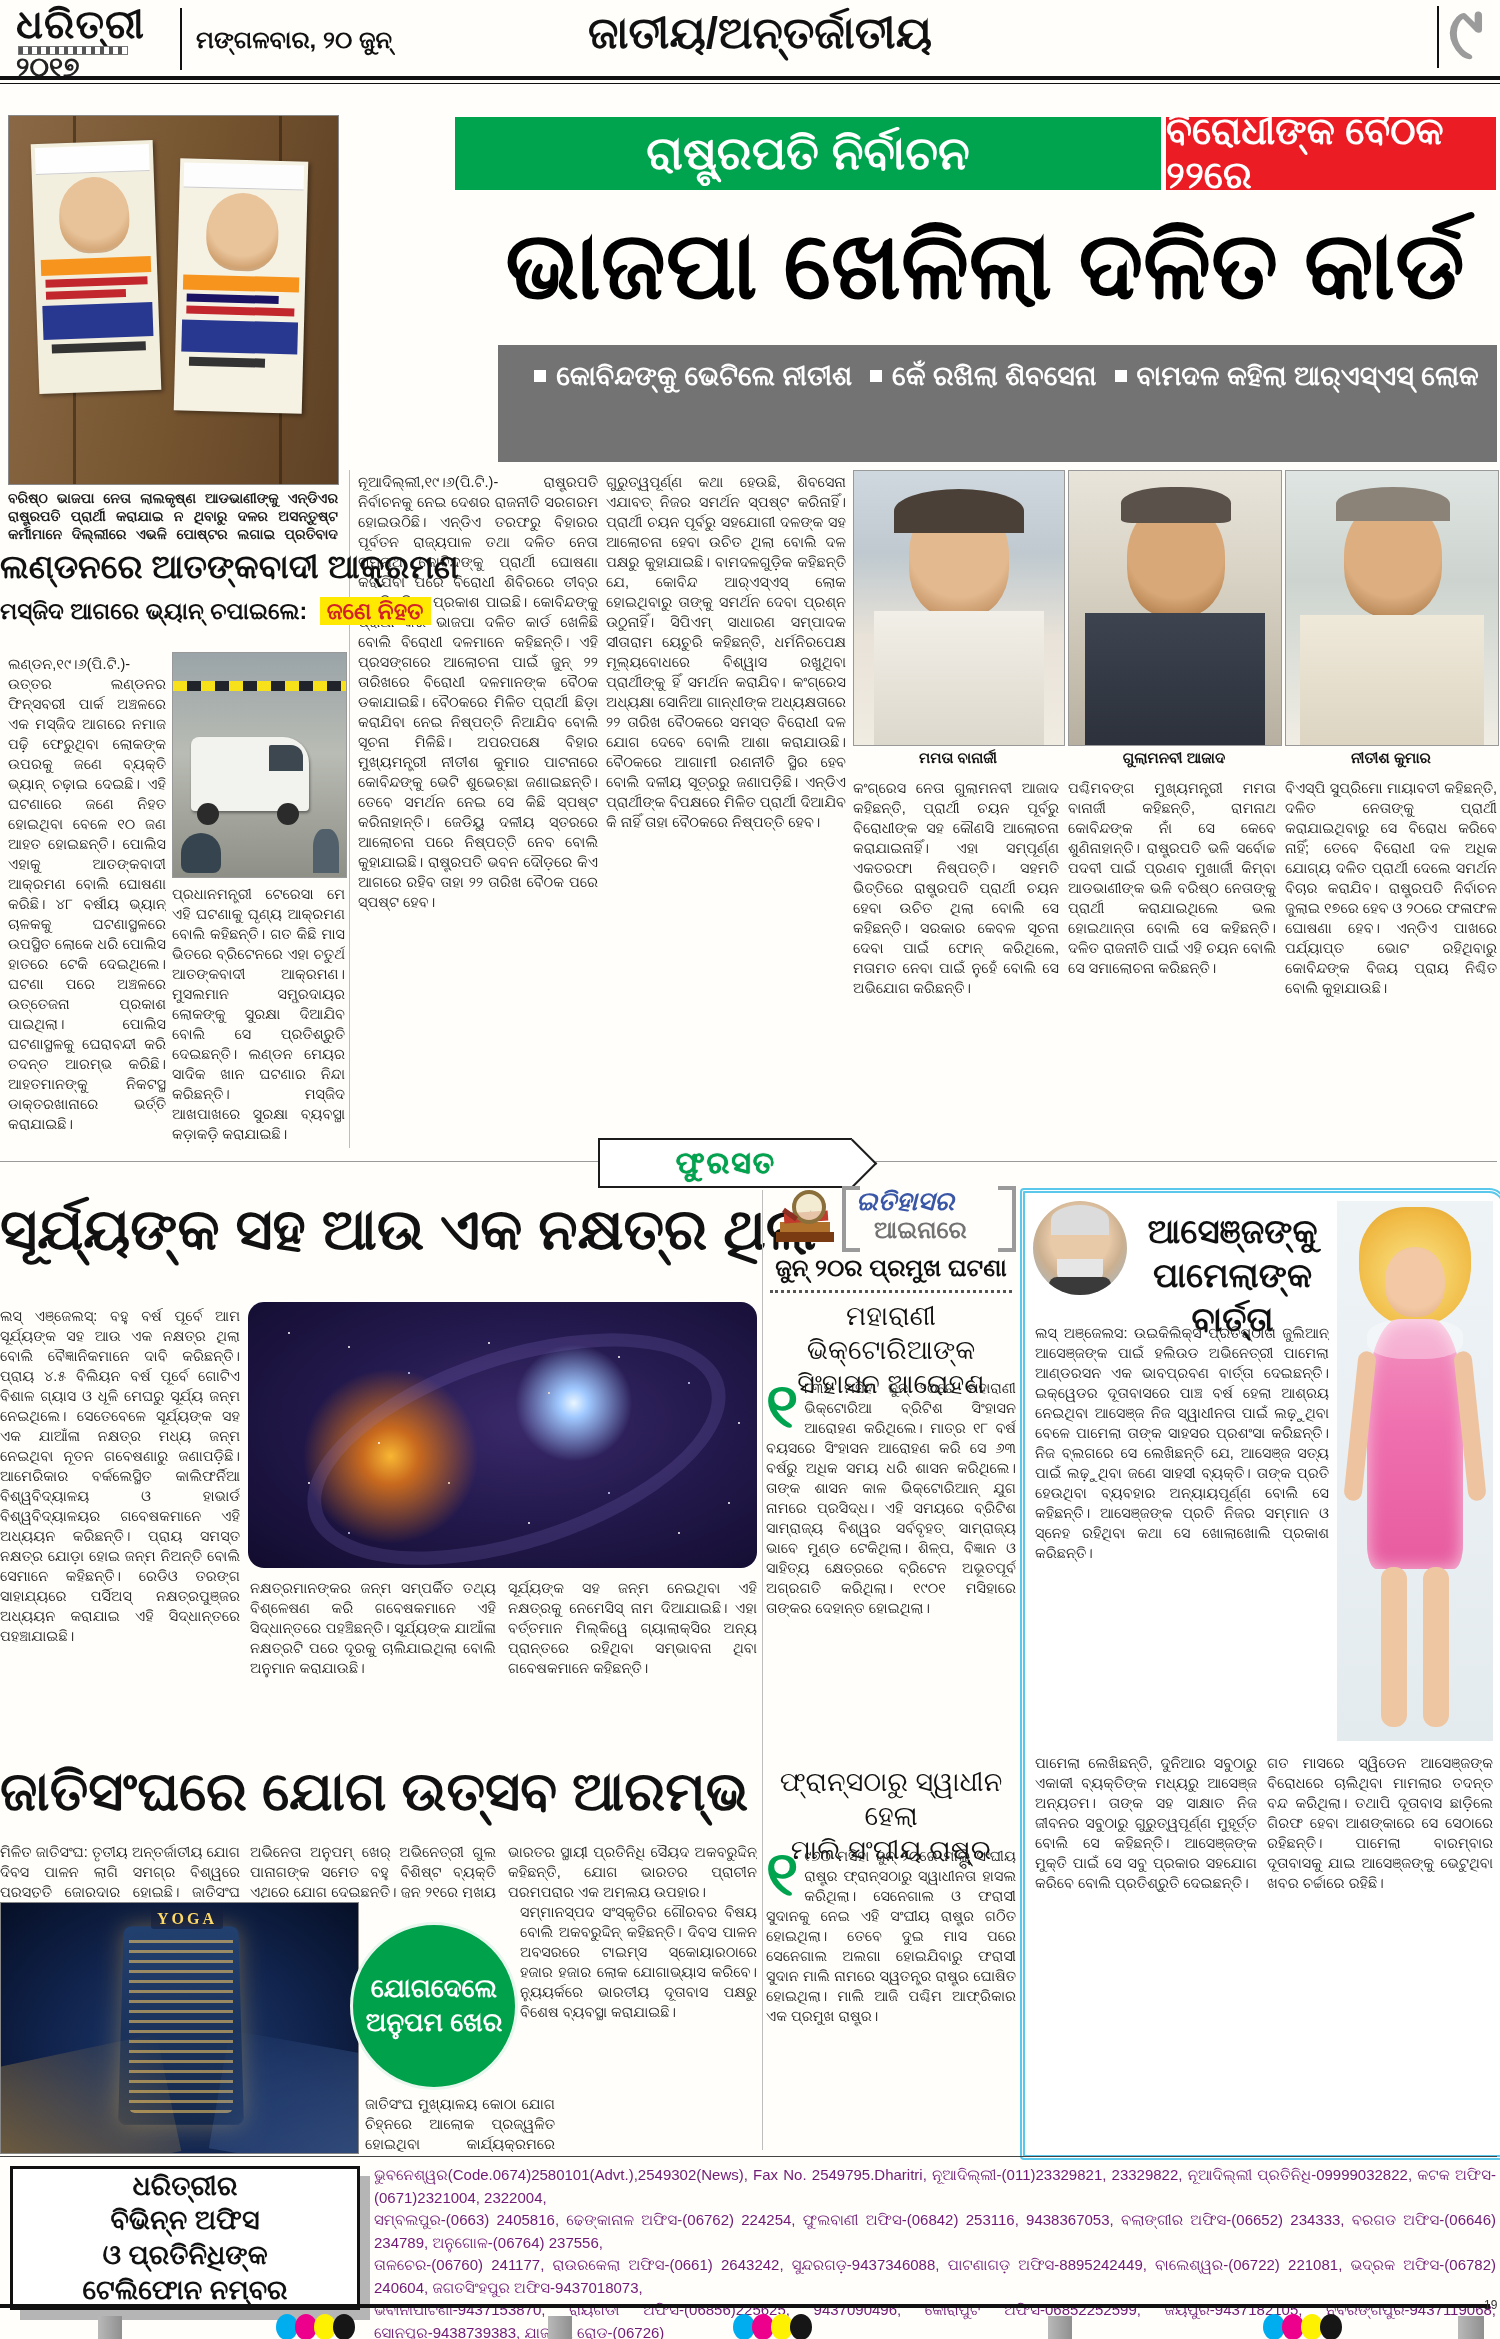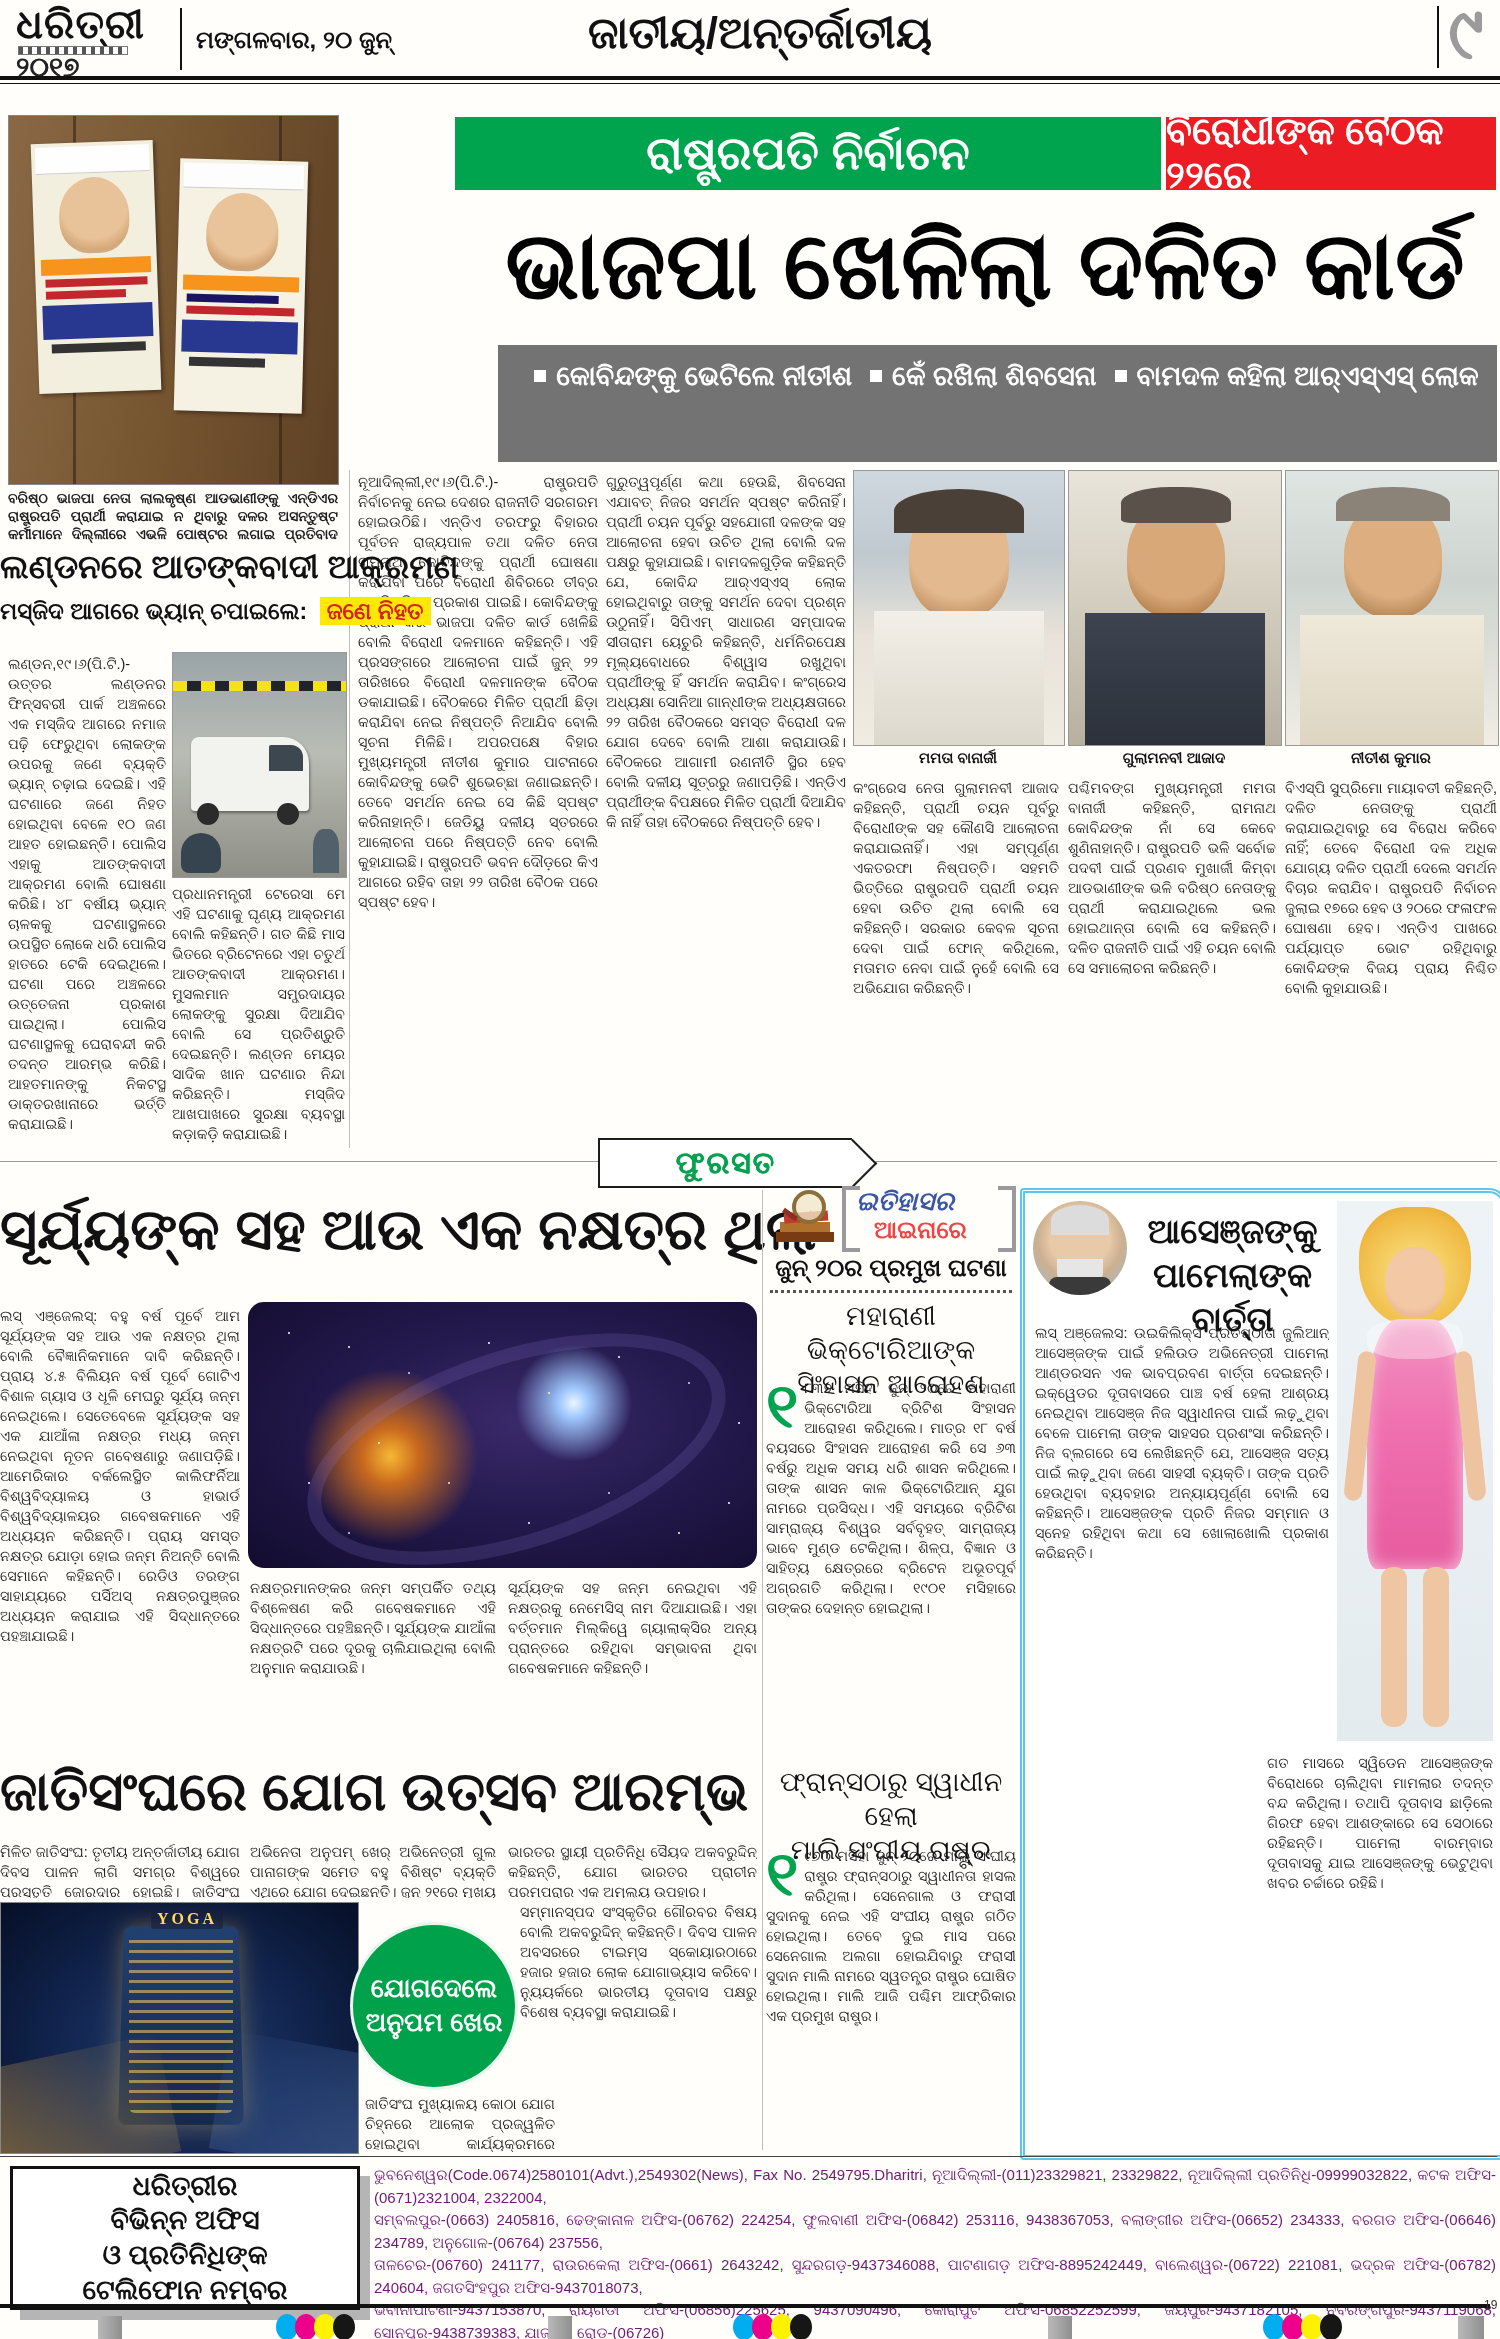--- a/index.html
+++ b/index.html
@@ -139,21 +139,21 @@
     <div style="position:absolute;left:0;top:2px;width:70px;height:58px;">
       <div style="position:absolute;left:6px;bottom:4px;width:58px;height:10px;background:#7a3b12;"></div>
       <div style="position:absolute;left:10px;bottom:14px;width:50px;height:10px;background:#b0712c;"></div>
       <div style="position:absolute;left:14px;bottom:24px;width:44px;height:10px;background:#c23a2b;transform:rotate(-4deg);"></div>
       <div style="position:absolute;left:22px;top:2px;width:26px;height:26px;border-radius:50%;border:4px solid #8b6f3a;background:rgba(240,230,200,.8);"></div>
       <div style="position:absolute;left:12px;top:24px;width:16px;height:5px;background:#8b2f22;transform:rotate(35deg);"></div>
     </div>
     <div style="position:absolute;left:72px;top:0;width:14px;height:58px;border:4px solid #9a9a9a;border-right:none;"></div>
     <div style="position:absolute;right:0;top:0;width:14px;height:58px;border:4px solid #9a9a9a;border-left:none;"></div>
     <div style="position:absolute;left:86px;top:0;width:150px;font-style:italic;color:#3a57a7;font-size:26px;font-weight:bold;">ଇତିହାସର</div>
-    <div style="position:absolute;left:104px;top:30px;width:140px;color:#ef4444;font-size:24px;font-weight:bold;">ଆଇନାରେ</div>
+    <div style="position:absolute;left:104px;top:30px;width:140px;color:#737373;font-size:24px;font-weight:bold;">ଆଇନାରେ</div>
   </div>
   <div class="abs" style="left:766px;top:1254px;width:250px;text-align:center;font-size:24px;font-weight:bold;">ଜୁନ୍ ୨୦ର ପ୍ରମୁଖ ଘଟଣା</div>
   <div class="abs" style="left:770px;top:1290px;width:242px;height:0;border-top:3px dotted #555;"></div>
   <div class="abs" style="left:766px;top:1300px;width:250px;text-align:center;font-size:27px;line-height:1.25;">
     <span>ମହାରାଣୀ ଭିକ୍ଟୋରିଆଙ୍କ</span><br>
     <span>ସିଂହାସନ ଆରୋହଣ</span>
   </div>
   <div class="abs bt" style="left:766px;top:1378px;width:250px;height:378px;">
     <span class="dropcap">୧</span>
     <span>୮୩୭ ମସିହା ଜୁନ୍ ୨୦ରେ ମହାରାଣୀ ଭିକ୍ଟୋରିଆ ବ୍ରିଟିଶ ସିଂହାସନ ଆରୋହଣ କରିଥିଲେ। ମାତ୍ର ୧୮ ବର୍ଷ ବୟସରେ ସିଂହାସନ ଆରୋହଣ କରି ସେ ୬୩ ବର୍ଷରୁ ଅଧିକ ସମୟ ଧରି ଶାସନ କରିଥିଲେ। ତାଙ୍କ ଶାସନ କାଳ ଭିକ୍ଟୋରିଆନ୍ ଯୁଗ ନାମରେ ପ୍ରସିଦ୍ଧ। ଏହି ସମୟରେ ବ୍ରିଟିଶ ସାମ୍ରାଜ୍ୟ ବିଶ୍ୱର ସର୍ବବୃହତ୍ ସାମ୍ରାଜ୍ୟ ଭାବେ ମୁଣ୍ଡ ଟେକିଥିଲା। ଶିଳ୍ପ, ବିଜ୍ଞାନ ଓ ସାହିତ୍ୟ କ୍ଷେତ୍ରରେ ବ୍ରିଟେନ ଅଭୂତପୂର୍ବ ଅଗ୍ରଗତି କରିଥିଲା। ୧୯୦୧ ମସିହାରେ ତାଙ୍କର ଦେହାନ୍ତ ହୋଇଥିଲା।</span>
@@ -181,20 +181,21 @@
       <div style="position:absolute;left:22px;top:6px;width:112px;height:120px;border-radius:50% 50% 60% 60%;background:radial-gradient(circle at 50% 55%,#f6d36b 30%,#f0b943 70%,#d89a2e);"></div>
       <div style="position:absolute;left:48px;top:46px;width:60px;height:70px;border-radius:48% 48% 44% 44%;background:radial-gradient(circle at 50% 45%,#f2c9a4 60%,#e0a87e);"></div>
       <div style="position:absolute;left:30px;top:118px;width:96px;height:250px;background:linear-gradient(180deg,#f291c0 0%,#ef6fae 45%,#e75b9f 100%);border-radius:34% 34% 10% 10%;box-shadow:inset 0 0 18px rgba(255,255,255,.65);"></div>
       <div style="position:absolute;left:14px;top:150px;width:18px;height:150px;border-radius:10px;background:#eec3a0;transform:rotate(6deg);"></div>
       <div style="position:absolute;left:124px;top:150px;width:18px;height:150px;border-radius:10px;background:#eec3a0;transform:rotate(-6deg);"></div>
       <div style="position:absolute;left:44px;top:366px;width:26px;height:160px;background:#efc6a2;border-radius:12px;"></div>
       <div style="position:absolute;left:86px;top:366px;width:26px;height:160px;background:#efc6a2;border-radius:12px;"></div>
       <div style="position:absolute;left:30px;top:118px;width:96px;height:40px;background:rgba(255,255,255,.35);border-radius:40%;"></div>
     </div>
     <div class="bt" style="position:absolute;left:10px;top:130px;width:294px;height:418px;">ଲସ୍ ଅଞ୍ଜେଲସ: ଉଇକିଲିକ୍ସ ପ୍ରତିଷ୍ଠାତା ଜୁଲିଆନ୍ ଆସେଞ୍ଜଙ୍କ ପାଇଁ ହଲିଉଡ ଅଭିନେତ୍ରୀ ପାମେଲା ଆଣ୍ଡରସନ ଏକ ଭାବପ୍ରବଣ ବାର୍ତ୍ତା ଦେଇଛନ୍ତି। ଇକ୍ୱେଡର ଦୂତାବାସରେ ପାଞ୍ଚ ବର୍ଷ ହେଲା ଆଶ୍ରୟ ନେଇଥିବା ଆସେଞ୍ଜ ନିଜ ସ୍ୱାଧୀନତା ପାଇଁ ଲଢ଼ୁଥିବା ବେଳେ ପାମେଲା ତାଙ୍କ ସାହସର ପ୍ରଶଂସା କରିଛନ୍ତି। ନିଜ ବ୍ଲଗରେ ସେ ଲେଖିଛନ୍ତି ଯେ, ଆସେଞ୍ଜ ସତ୍ୟ ପାଇଁ ଲଢ଼ୁଥିବା ଜଣେ ସାହସୀ ବ୍ୟକ୍ତି। ତାଙ୍କ ପ୍ରତି ହେଉଥିବା ବ୍ୟବହାର ଅନ୍ୟାୟପୂର୍ଣ୍ଣ ବୋଲି ସେ କହିଛନ୍ତି। ଆସେଞ୍ଜଙ୍କ ପ୍ରତି ନିଜର ସମ୍ମାନ ଓ ସ୍ନେହ ରହିଥିବା କଥା ସେ ଖୋଲାଖୋଲି ପ୍ରକାଶ କରିଛନ୍ତି।</div>
+    <div class="bt" style="position:absolute;left:10px;top:560px;width:222px;height:384px;">ପାମେଲା ଲେଖିଛନ୍ତି, ଦୁନିଆର ସବୁଠାରୁ ଏକାକୀ ବ୍ୟକ୍ତିଙ୍କ ମଧ୍ୟରୁ ଆସେଞ୍ଜ ଅନ୍ୟତମ। ତାଙ୍କ ସହ ସାକ୍ଷାତ ନିଜ ଜୀବନର ସବୁଠାରୁ ଗୁରୁତ୍ୱପୂର୍ଣ୍ଣ ମୁହୂର୍ତ୍ତ ବୋଲି ସେ କହିଛନ୍ତି। ଆସେଞ୍ଜଙ୍କ ମୁକ୍ତି ପାଇଁ ସେ ସବୁ ପ୍ରକାର ସହଯୋଗ କରିବେ ବୋଲି ପ୍ରତିଶ୍ରୁତି ଦେଇଛନ୍ତି।</div>
     <div class="bt" style="position:absolute;left:242px;top:560px;width:226px;height:384px;">ଗତ ମାସରେ ସ୍ୱିଡେନ ଆସେଞ୍ଜଙ୍କ ବିରୋଧରେ ଚାଲିଥିବା ମାମଲାର ତଦନ୍ତ ବନ୍ଦ କରିଥିଲା। ତଥାପି ଦୂତାବାସ ଛାଡ଼ିଲେ ଗିରଫ ହେବା ଆଶଙ୍କାରେ ସେ ସେଠାରେ ରହିଛନ୍ତି। ପାମେଲା ବାରମ୍ବାର ଦୂତାବାସକୁ ଯାଇ ଆସେଞ୍ଜଙ୍କୁ ଭେଟୁଥିବା ଖବର ଚର୍ଚ୍ଚାରେ ରହିଛି।</div>
   </div>
 
   <div class="abs" style="left:0;top:1760px;width:760px;font-size:54px;font-weight:bold;white-space:nowrap;">ଜାତିସଂଘରେ ଯୋଗ ଉତ୍ସବ ଆରମ୍ଭ</div>
   <div class="abs bt" style="left:0;top:1842px;width:240px;height:56px;">ମିଳିତ ଜାତିସଂଘ: ତୃତୀୟ ଅନ୍ତର୍ଜାତୀୟ ଯୋଗ ଦିବସ ପାଳନ ଲାଗି ସମଗ୍ର ବିଶ୍ୱରେ ପ୍ରସ୍ତୁତି ଜୋରଦାର ହୋଇଛି। ଜାତିସଂଘ ମୁଖ୍ୟାଳୟରେ ରବିବାର ଠାରୁ ଯୋଗ ଉତ୍ସବ ଆରମ୍ଭ ହୋଇଯାଇଛି।</div>
   <div class="abs bt" style="left:250px;top:1842px;width:246px;height:56px;">ଅଭିନେତା ଅନୁପମ୍ ଖେର୍ ଅଭିନେତ୍ରୀ ଗୁଲ ପାନାଗଙ୍କ ସମେତ ବହୁ ବିଶିଷ୍ଟ ବ୍ୟକ୍ତି ଏଥିରେ ଯୋଗ ଦେଇଛନ୍ତି। ଜୁନ୍ ୨୧ରେ ମୁଖ୍ୟ କାର୍ଯ୍ୟକ୍ରମ ଅନୁଷ୍ଠିତ ହେବ।</div>
   <div class="abs bt" style="left:508px;top:1842px;width:249px;height:56px;">ଭାରତର ସ୍ଥାୟୀ ପ୍ରତିନିଧି ସୈୟଦ ଅକବରୁଦ୍ଦିନ୍ କହିଛନ୍ତି, ଯୋଗ ଭାରତର ପ୍ରାଚୀନ ପରମ୍ପରାର ଏକ ଅମୂଲ୍ୟ ଉପହାର।</div>
 
   <div class="abs ph" style="left:0;top:1902px;width:357px;height:250px;border:1px solid #888;background:radial-gradient(ellipse at 50% 60%,#1d3a6e 0%,#10224a 55%,#060f26 100%);">
     <div style="position:absolute;left:120px;top:18px;width:120px;height:200px;background:linear-gradient(180deg,#22406f,#16294b);transform:perspective(300px) rotateX(8deg);border-radius:8px;box-shadow:0 0 24px rgba(255,200,80,.35);"></div>

